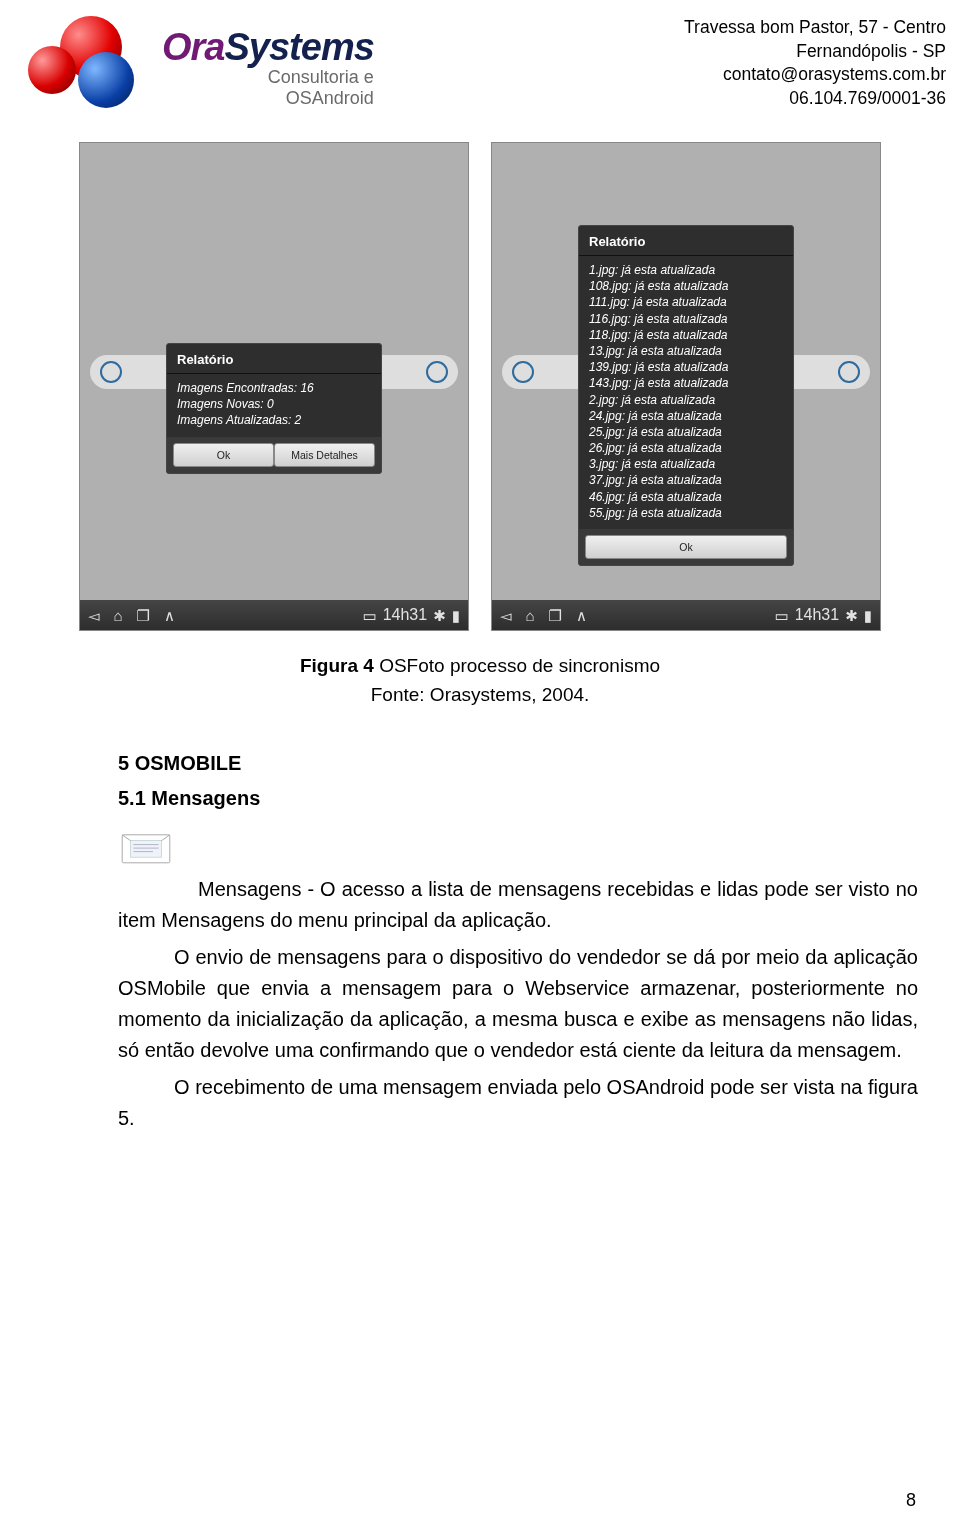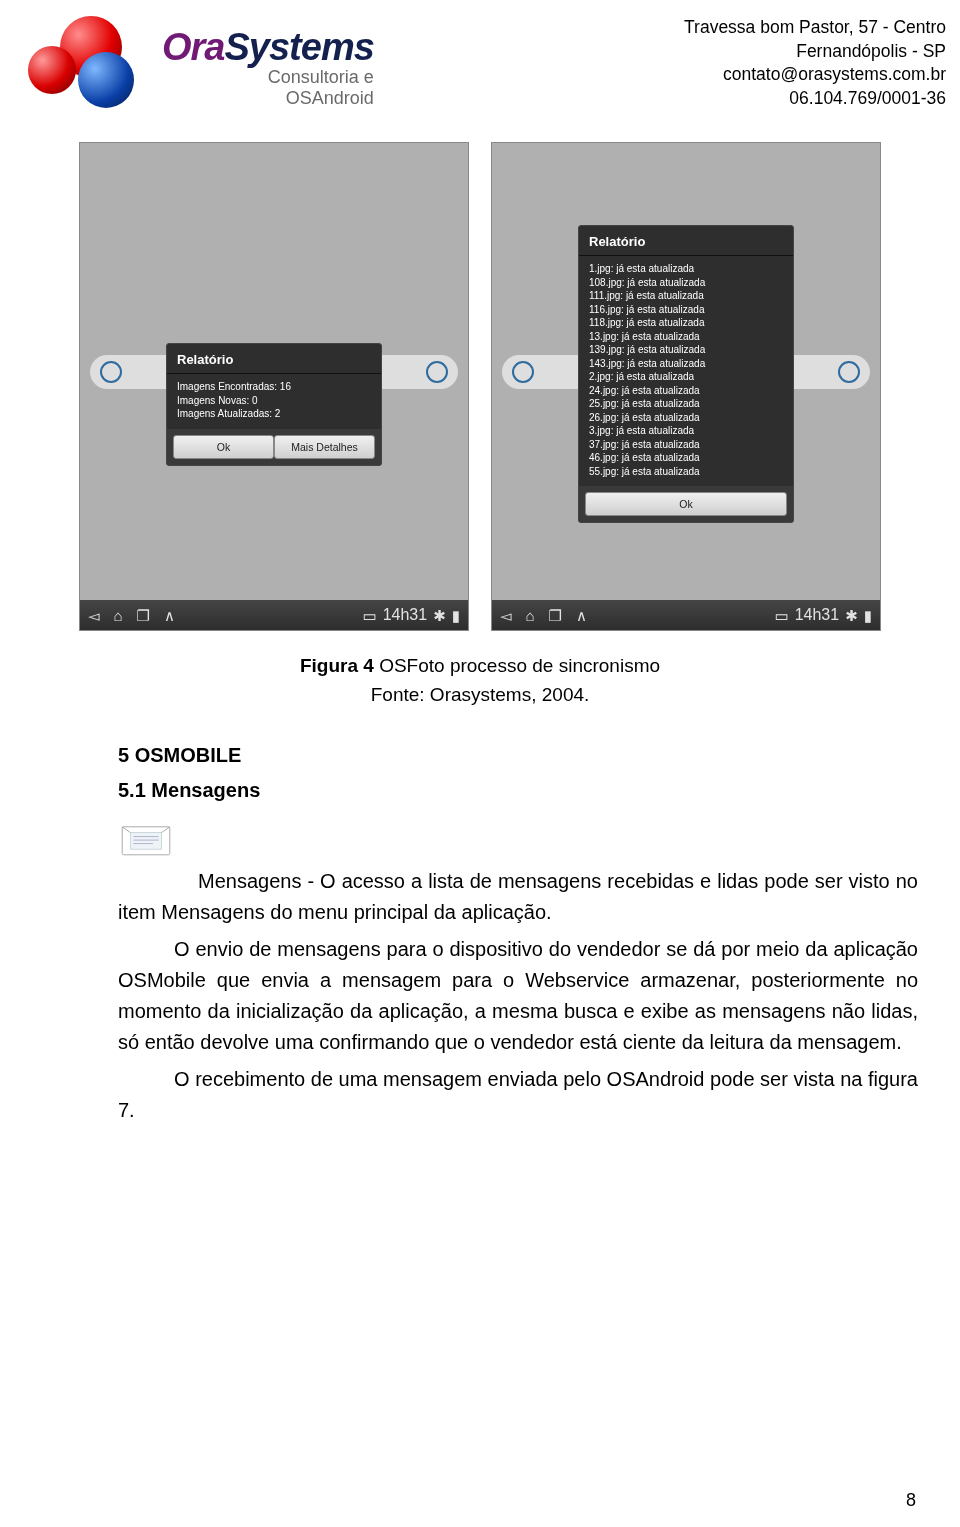--- a/index.html
+++ b/index.html
@@ -60,41 +60,41 @@
     border: 4px solid transparent;
   }
   .dialog {
     position: absolute; left: 50%; transform: translateX(-50%);
     background: #2e2e2e; border: 1px solid #444; border-radius: 3px;
     color: #fff; font-size: 11px;
   }
   .dlg1 { width: 216px; top: 200px; }
   .dlg2 { width: 216px; top: 82px; }
   .dlg-title { font-size: 13px; font-weight: bold; padding: 8px 10px 6px; border-bottom: 1px solid #111; }
-  .dlg-body { padding: 6px 10px 8px; line-height: 1.35; font-size: 10px; }
+  .dlg-body { padding: 6px 10px 8px; line-height: 1.35; font-size: 12px; font-style: italic; }
   .dlg-btns { display: flex; padding: 6px; background: #3a3a3a; }
   .dlg-btn {
     flex: 1; text-align: center; font-size: 10.5px; padding: 5px 0;
     background: linear-gradient(#f0f0f0,#cfcfcf); color: #222;
     border: 1px solid #888; border-radius: 3px;
   }
   .android-bar {
     height: 30px; background: linear-gradient(#454545,#2d2d2d);
     display: flex; align-items: center; justify-content: space-between;
     padding: 0 8px; color: #e2e2e2; font-size: 14px;
   }
   .ab-left { display: flex; gap: 14px; align-items: center; }
   .ab-right { display: flex; gap: 6px; align-items: center; font-size: 16px; }
   .ab-icon { font-size: 15px; line-height: 1; }
 
   .caption { text-align: center; font-size: 19px; margin-top: 20px; line-height: 1.55; }
   .caption .fig-label { font-weight: bold; }
 
   .body-text { padding: 10px 42px 0 118px; font-size: 20px; line-height: 1.55; text-align: justify; }
-  .section-h { font-weight: bold; margin-top: 20px; margin-bottom: 4px; }
+  .section-h { font-weight: bold; margin-top: 28px; margin-bottom: 4px; }
   .env-icon {
     width: 56px; height: 44px; position: relative; margin: 10px 0 4px 0;
   }
   .env-icon svg { width: 100%; height: 100%; }
   .para { margin-top: 6px; }
   .para.indent { text-indent: 56px; }
   .page-num { position: absolute; right: 44px; bottom: 16px; font-size: 18px; }
 </style>
 </head>
 <body>
@@ -225,16 +225,16 @@
       <line x1="22" y1="28" x2="58" y2="28" stroke="#99b"></line>
       <line x1="22" y1="33" x2="58" y2="33" stroke="#99b"></line>
       <line x1="22" y1="38" x2="50" y2="38" stroke="#99b"></line>
     </svg>
   </div>
 
   <div class="para" style="text-indent:0">
     <span style="display:inline-block;width:80px"></span><span>Mensagens - O acesso a lista de mensagens recebidas e lidas pode ser visto no item Mensagens do menu principal da aplicação.</span>
   </div>
   <div class="para indent">O envio de mensagens para o dispositivo do vendedor se dá por meio da aplicação OSMobile que envia a mensagem para o Webservice armazenar, posteriormente no momento da inicialização da aplicação, a mesma busca e exibe as mensagens  não lidas, só então devolve uma confirmando que o vendedor está ciente da leitura da mensagem.</div>
-  <div class="para indent">O recebimento de uma mensagem enviada pelo OSAndroid pode ser vista na figura 7.</div>
+  <div class="para indent">O recebimento de uma mensagem enviada pelo OSAndroid pode ser vista na figura 5.</div>
 </div>
 
 <div class="page-num">8</div>
 
 </body></html>

